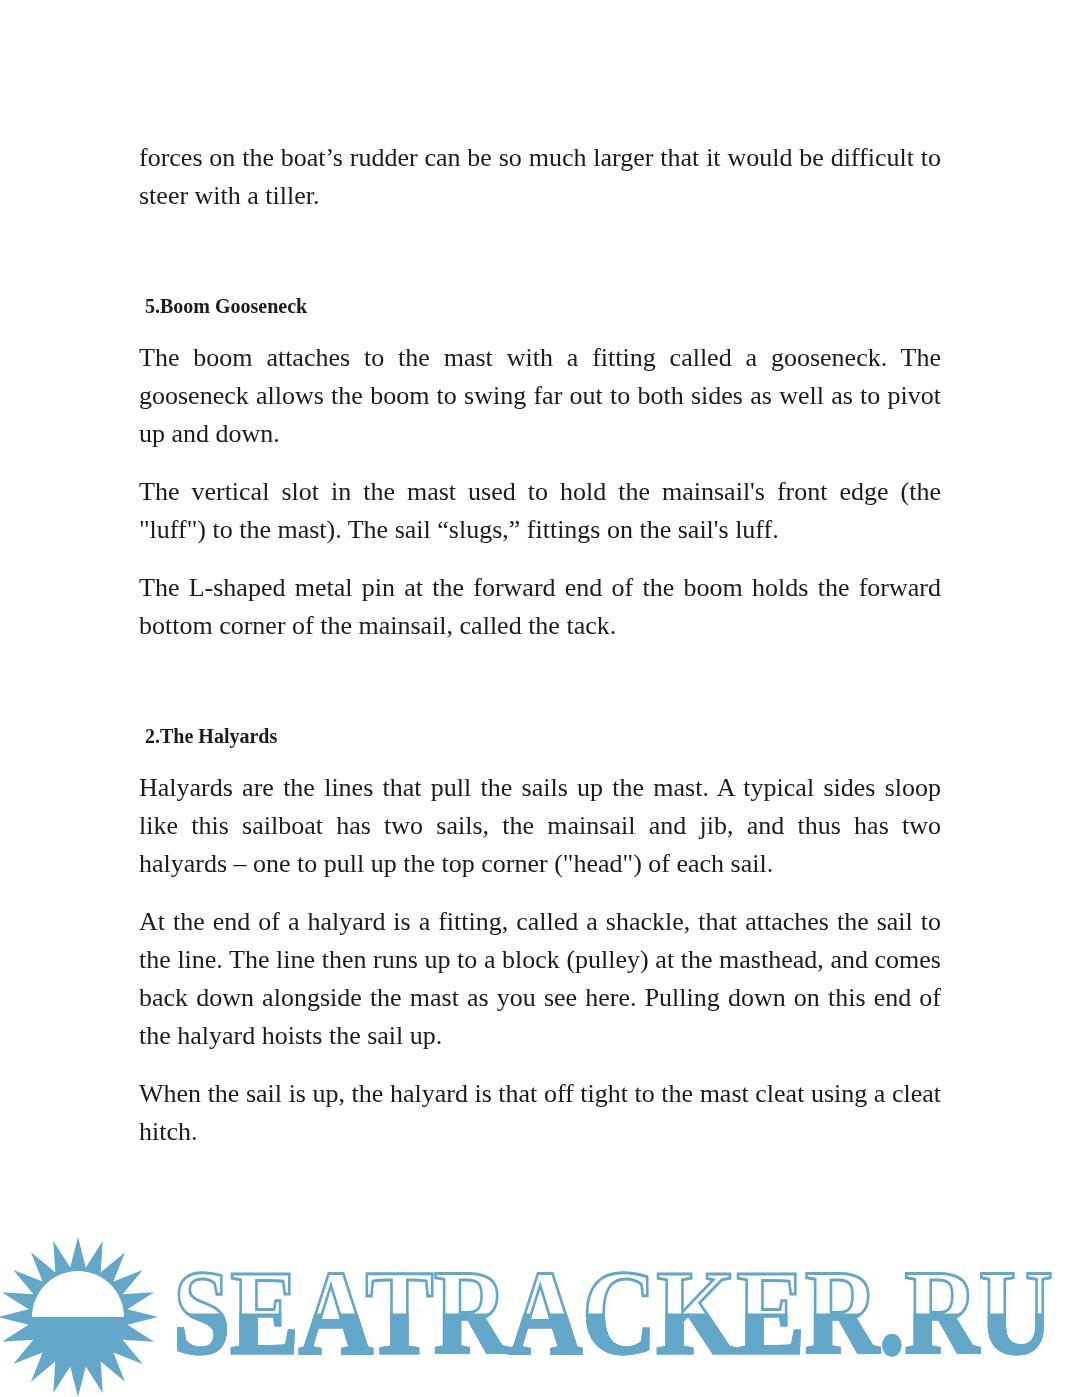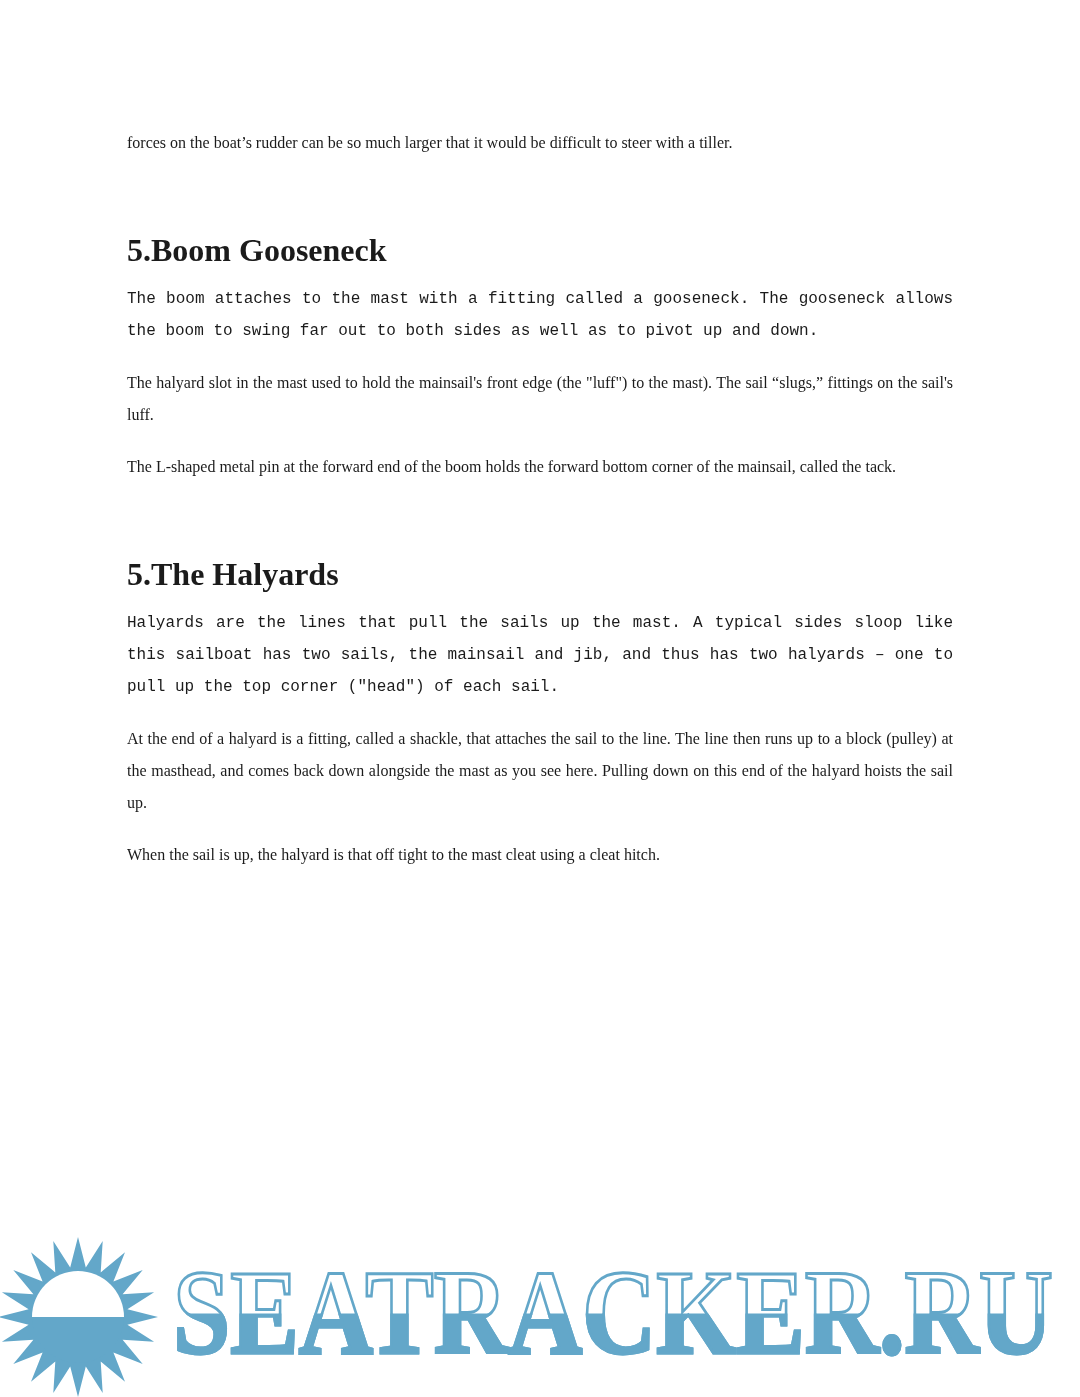--- a/index.html
+++ b/index.html
@@ -17,37 +17,36 @@
     color: #1b1b1b;
     margin: 0 auto;
   }
   .doc {
     position: absolute;
     left: 127px;
     top: 127px;
     width: 826px;
   }
   .para {
-    font-size: 16px;
-    line-height: 32px;
+    font-size: 26px;
+    line-height: 38px;
     text-align: justify;
-    margin: 0;
+    margin: 12px;
   }
   .block + .para {
     margin-top: 20px;
   }
   .heading {
-    font-size: 32px;
+    font-size: 20px;
     line-height: 38px;
     font-weight: bold;
-    margin: 72px 0 0 0;
+    margin: 72px 0 0 18px;
   }
   .heading + .para {
     margin-top: 14px;
-    font-family: Liberation Mono, monospace;
   }
   .para.cont {
     text-align-last: justify;
   }
   .watermark {
     position: absolute;
     left: 0;
     top: 1235px;
     width: 904px;
     height: 162px;
@@ -81,23 +80,23 @@
 </style>
 </head>
 <body>
 
 <div class="page">
 
   <main class="doc">
     <p class="para block">forces on the boat’s rudder can be so much larger that it would be difficult to steer with a tiller.</p>
     <h2 class="heading block">5.Boom Gooseneck</h2>
     <p class="para block">The boom attaches to the mast with a fitting called a gooseneck. The gooseneck allows the boom to swing far out to both sides as well as to pivot up and down.</p>
-    <p class="para block">The halyard slot in the mast used to hold the mainsail's front edge (the "luff") to the mast). The sail “slugs,” fittings on the sail's luff.</p>
+    <p class="para block">The vertical slot in the mast used to hold the mainsail's front edge (the "luff") to the mast). The sail “slugs,” fittings on the sail's luff.</p>
     <p class="para block">The L-shaped metal pin at the forward end of the boom holds the forward bottom corner of the mainsail, called the tack.</p>
-    <h2 class="heading block">5.The Halyards</h2>
+    <h2 class="heading block">2.The Halyards</h2>
     <p class="para block">Halyards are the lines that pull the sails up the mast. A typical sides sloop like this sailboat has two sails, the mainsail and jib, and thus has two halyards – one to pull up the top corner ("head") of each sail.</p>
     <p class="para block">At the end of a halyard is a fitting, called a shackle, that attaches the sail to the line. The line then runs up to a block (pulley) at the masthead, and comes back down alongside the mast as you see here. Pulling down on this end of the halyard hoists the sail up.</p>
     <p class="para block">When the sail is up, the halyard is that off tight to the mast cleat using a cleat hitch.</p>
   </main>
 
   <div class="watermark">
     <svg class="wm-sun" width="170" height="170" viewBox="0 0 170 170" aria-hidden="true">
       <polygon fill="#63a7c9" points="
         165,85 134.4,92.8 161.1,109.7 129.6,107.7 149.7,132 120.4,120.4
         132,149.7 107.7,129.6 109.7,161.1 92.8,134.4 85,165 77.2,134.4

